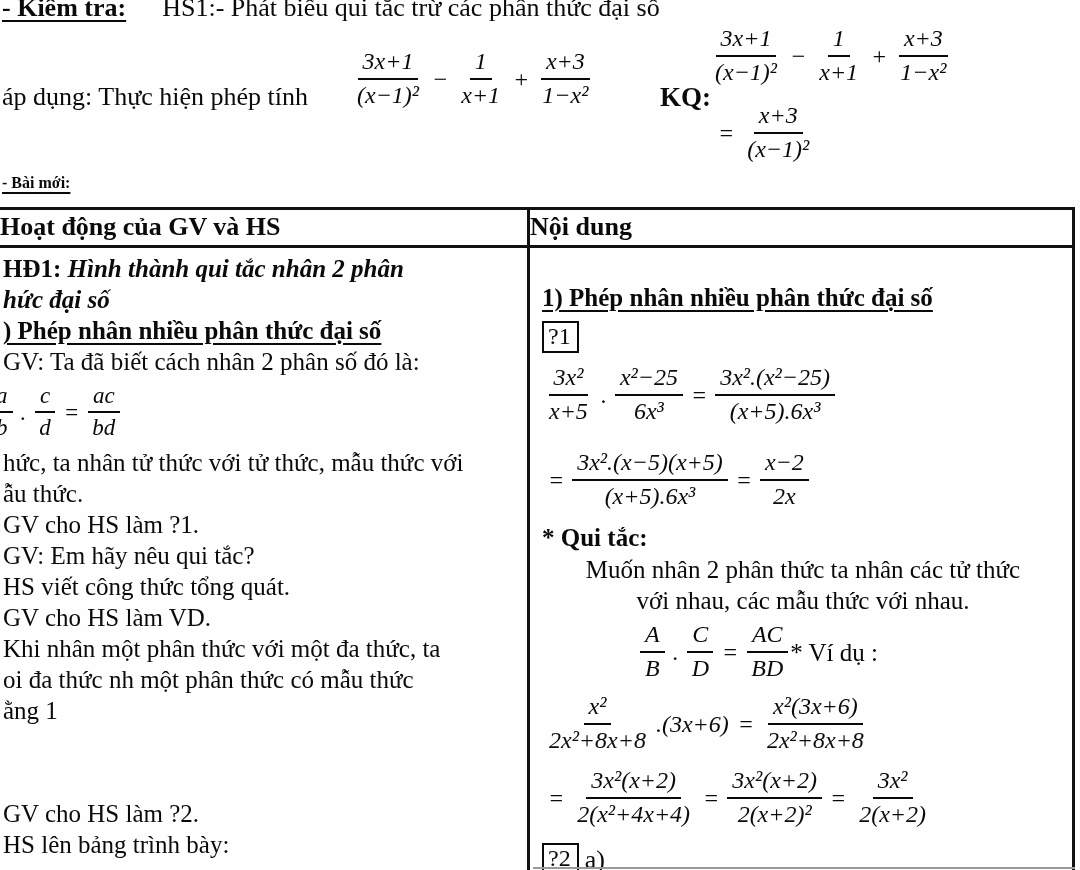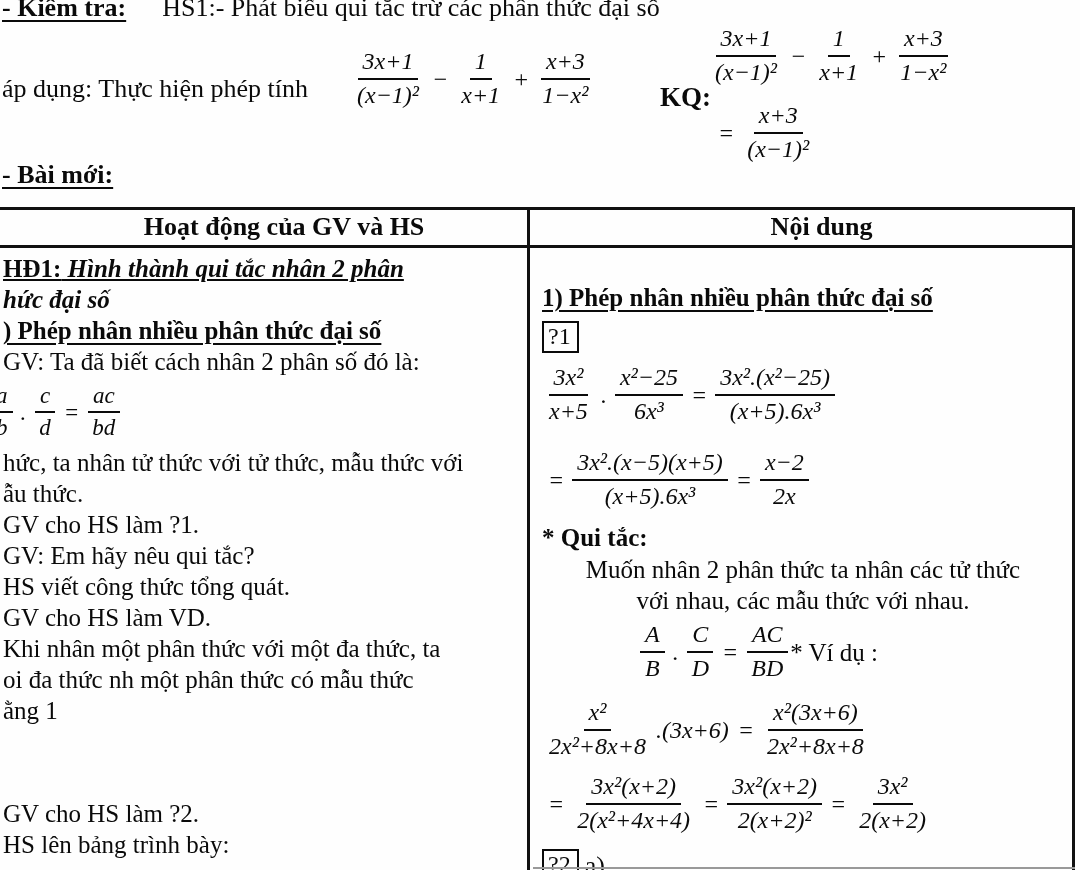--- a/index.html
+++ b/index.html
@@ -20,56 +20,56 @@
   .fr-num{display:block;padding:0 5px 2px;border-bottom:2px solid #0a0a0a;white-space:nowrap;line-height:1.15;}
   .fr-den{display:block;padding:2px 5px 0;white-space:nowrap;line-height:1.15;}
   .mop{padding:0 6px;font-style:italic;}
   .mtxt{padding:0 3px;font-style:italic;}
 
   .qbox{display:inline-block;border:2px solid #0a0a0a;padding:0 6px 2px 4px;font-size:24px;line-height:26px;}
 
   
   #line-kiemtra{left:2px;top:-7px;font-size:26px;}
   #kiemtra-rest{margin-left:36px;}
-  #line-apdung{left:2px;top:74px;font-size:26px;}
+  #line-apdung{left:2px;top:82px;font-size:26px;}
   #expr-exercise{left:350px;top:44px;height:70px;display:flex;align-items:center;}
   #kq-label{left:660px;top:82px;font-size:27px;}
   #kq-line1{left:708px;top:22px;height:68px;display:flex;align-items:center;}
   #kq-line2{left:712px;top:100px;height:66px;display:flex;align-items:center;}
-  #line-baimoi{left:2px;top:160px;font-size:26px;}
+  #line-baimoi{left:2px;top:174px;font-size:16px;}
 
   
   #lesson-table{left:0;top:207px;width:1075px;height:663px;border-top:3px solid #111;box-sizing:border-box;}
   .trow{display:flex;}
   #thead{height:35px;border-bottom:3px solid #111;font-weight:bold;font-size:26px;}
   .cell-l{width:534px;box-sizing:border-box;}
   .cell-r{width:555px;box-sizing:border-box;border-left:3px solid #111;border-right:3px solid #111;}
-  #thead .cell-l,#thead .cell-r{text-align:center;line-height:33px;padding-left:41px;}
+  #thead .cell-l,#thead .cell-r{line-height:33px;}
   #tbody{height:625px;}
   #tbody .cell-l{padding:5px 4px 0 3px;font-size:25px;line-height:31px;}
   #tbody .cell-r{padding:0 8px 0 12px;font-size:25px;line-height:31px;}
 
   .gv-line{white-space:nowrap;}
-  #hd1-line{font-size:25px;text-decoration:underline;}
+  #hd1-line{font-size:25px;}
   #left-heading,#right-heading{font-size:25px;}
   #abcd-row{display:flex;align-items:center;margin:4px 0 4px -14px;height:62px;white-space:nowrap;}
   #abcd-row .mrow{font-size:23px;}
   #abcd-text{margin-left:10px;font-size:25px;}
   .spacer-left{height:72px;}
   .spacer-right-top{height:34px;}
 
   #q1-line{margin-top:7px;}
   #math-q1a{margin-top:11px;display:flex;align-items:center;height:62px;}
   #math-q1b{margin-top:22px;display:flex;align-items:center;height:64px;}
   #rule-label{margin-top:10px;font-size:25px;line-height:32px;}
   .rule-text{line-height:31px;text-align:center;}
   #rule-row{margin-top:7px;display:flex;align-items:center;height:58px;}
   #rule-formula{margin-left:96px;}
   #vd-label{font-size:25px;font-style:normal;}
-  #math-vda{margin-top:17px;display:flex;align-items:center;height:64px;}
+  #math-vda{margin-top:11px;display:flex;align-items:center;height:64px;}
   #math-vdb{margin-top:10px;display:flex;align-items:center;height:64px;}
   #q2-line{margin-top:13px;display:flex;align-items:center;}
   #q2-suffix{margin-left:6px;font-size:26px;}
 
   #bottom-edge-line{left:533px;top:867px;width:542px;height:2px;background:#999;}
 </style>
 </head>
 <body>
 
 <div class="abs nowrap" id="line-kiemtra">

